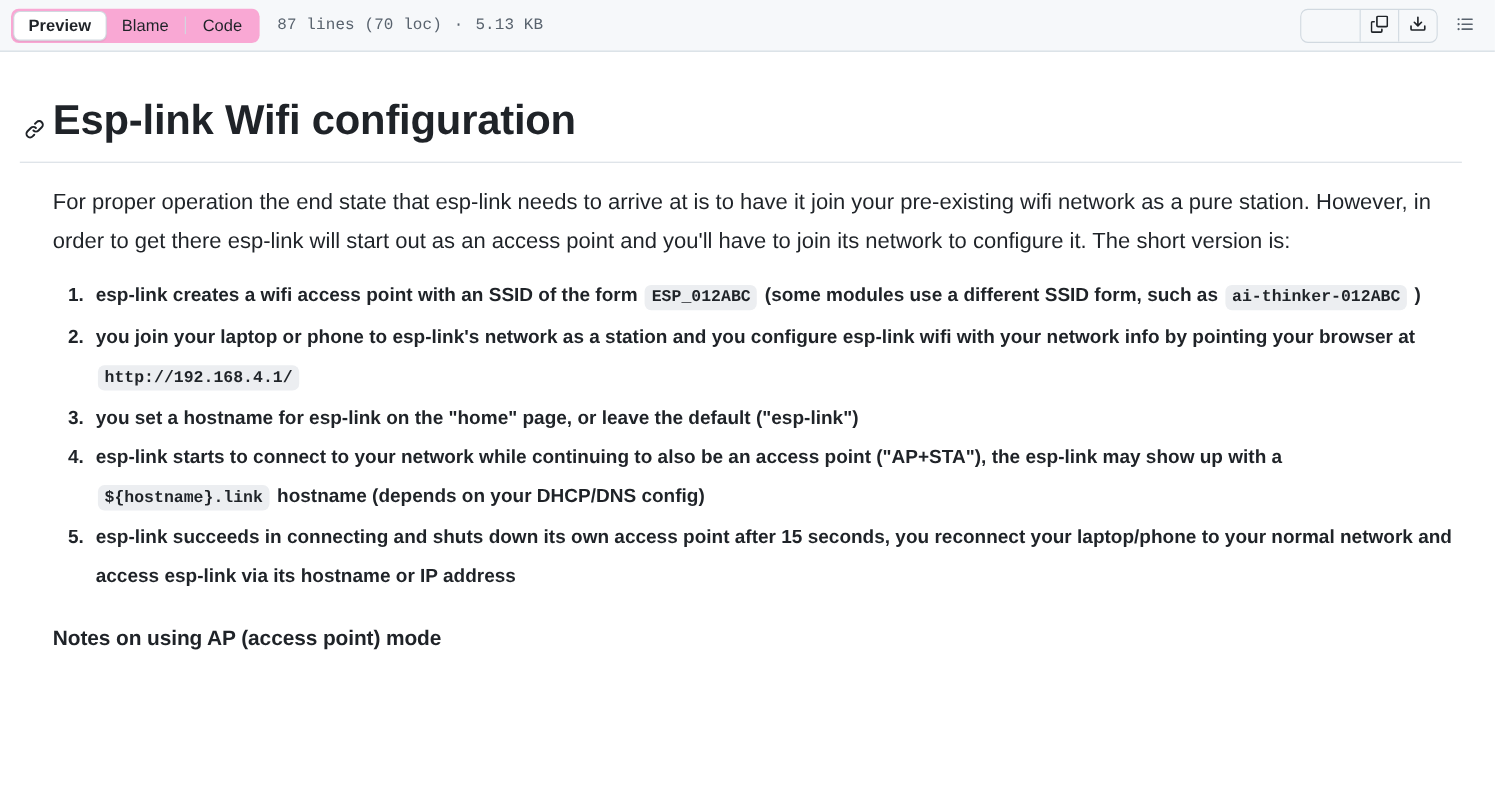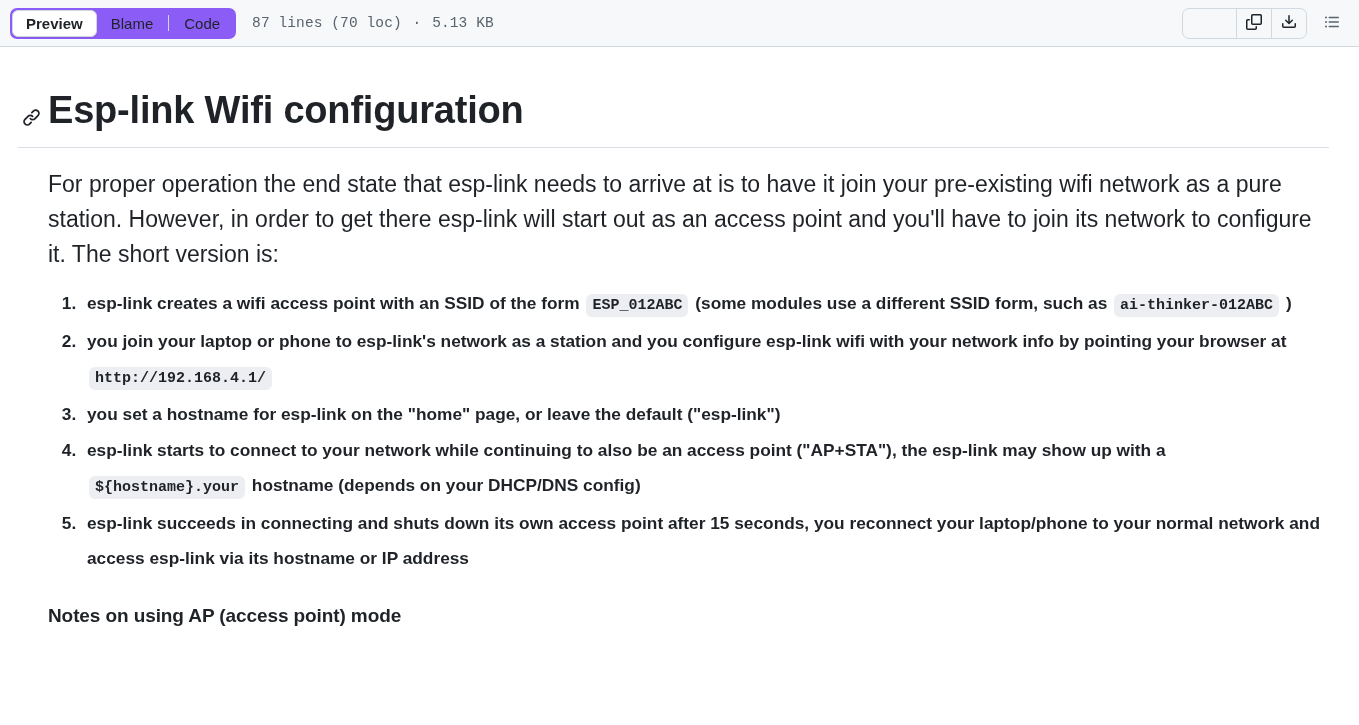--- a/index.html
+++ b/index.html
@@ -19,21 +19,21 @@
     background: #f6f8fa;
     border-bottom: 1px solid #d1d9e0;
     display: flex;
     align-items: center;
     padding: 0 12px 0 10px;
   }
 
   .segmented {
     display: inline-flex;
     align-items: center;
-    background: #8b5cf6;
+    background: #f9a8d4;
     border-radius: 7px;
     height: 31px;
     padding: 2px;
     gap: 0;
   }
   .seg-btn {
     display: inline-flex;
     align-items: center;
     justify-content: center;
     height: 27px;
@@ -144,21 +144,21 @@
     width: 22px;
     height: 22px;
     color: #1f2328;
     display: inline-flex;
     align-items: center;
     justify-content: center;
     cursor: pointer;
   }
 
   p.md-p {
-    font-size: 23px;
+    font-size: 20px;
     line-height: 35px;
     margin: 19px 0 9px 0;
     padding-left: 30px;
     color: #1f2328;
   }
 
   ol.md-ol {
     margin: 14px 0 0 0;
     padding-left: 63px;
     font-size: 17.3px;
@@ -255,20 +255,20 @@
       </span>
       <span>Esp-link Wifi configuration</span>
     </h1>
 
     <p class="md-p">For proper operation the end state that esp-link needs to arrive at is to have it join your pre-existing wifi network as a pure station. However, in order to get there esp-link will start out as an access point and you'll have to join its network to configure it. The short version is:</p>
 
     <ol class="md-ol" id="steps-list">
         <li><span>esp-link creates a wifi access point with an SSID of the form </span><code class="inline">ESP_012ABC</code><span> (some modules use a different SSID form, such as </span><code class="inline">ai-thinker-012ABC</code><span> )</span></li>
         <li><span>you join your laptop or phone to esp-link's network as a station and you configure esp-link wifi with your network info by pointing your browser at </span><code class="inline">http://192.168.4.1/</code></li>
         <li><span>you set a hostname for esp-link on the "home" page, or leave the default ("esp-link")</span></li>
-        <li><span>esp-link starts to connect to your network while continuing to also be an access point ("AP+STA"), the esp-link may show up with a </span><code class="inline">${hostname}.your</code><span> hostname (depends on your DHCP/DNS config)</span></li>
+        <li><span>esp-link starts to connect to your network while continuing to also be an access point ("AP+STA"), the esp-link may show up with a </span><code class="inline">${hostname}.link</code><span> hostname (depends on your DHCP/DNS config)</span></li>
         <li><span>esp-link succeeds in connecting and shuts down its own access point after 15 seconds, you reconnect your laptop/phone to your normal network and access esp-link via its hostname or IP address</span></li>
       </ol>
 
     <h2 class="md-h2">Notes on using AP (access point) mode</h2>
 
   </div>
 </div>
 
 </body></html>

